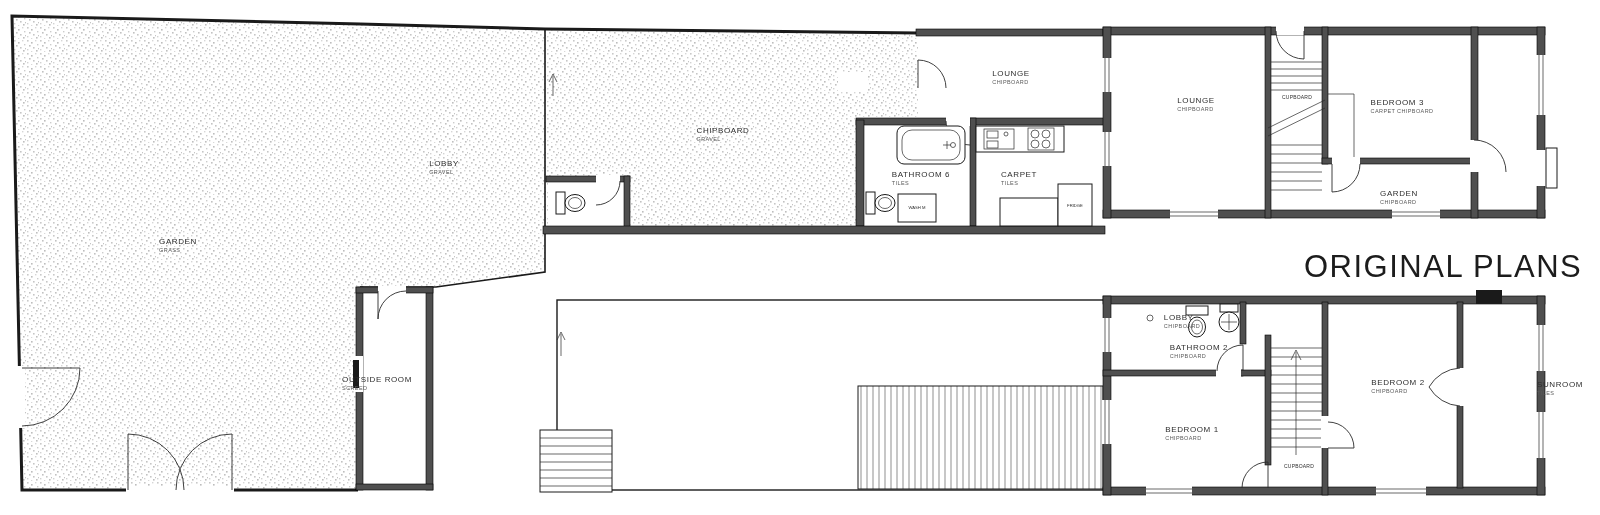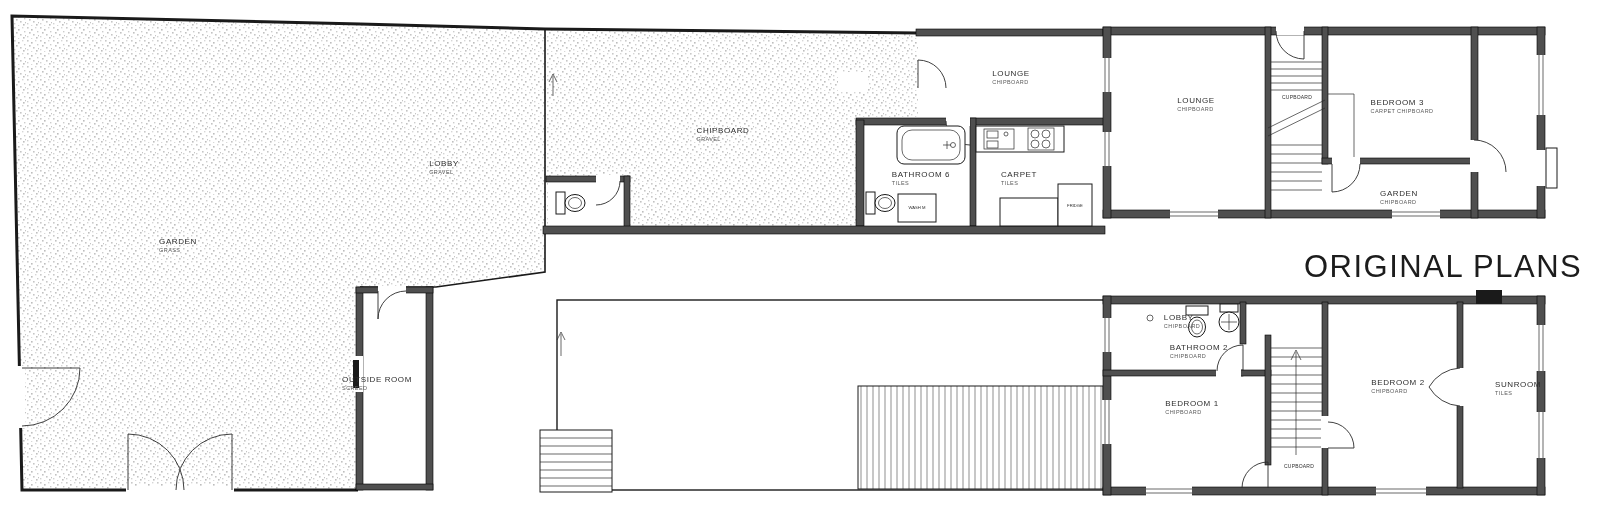--- a/index.html
+++ b/index.html
@@ -369,29 +369,29 @@
 </div>
 
 <div class="lbl" style="left:1199px;top:352px">
   <div class="nm">BATHROOM 2</div>
   <div class="fin">CHIPBOARD</div>
 </div>
 <div class="lbl" style="left:1182px;top:322px">
   <div class="nm">LOBBY</div>
   <div class="fin">CHIPBOARD</div>
 </div>
-<div class="lbl" style="left:1192px;top:408px">
+<div class="lbl" style="left:1192px;top:434px">
   <div class="nm">BEDROOM 1</div>
   <div class="fin">CHIPBOARD</div>
 </div>
 <div class="lbl" style="left:1398px;top:387px">
   <div class="nm">BEDROOM 2</div>
   <div class="fin">CHIPBOARD</div>
 </div>
-<div class="lbl" style="left:1518px;top:389px">
+<div class="lbl" style="left:1560px;top:389px">
   <div class="nm">SUNROOM</div>
   <div class="fin">TILES</div>
 </div>
 <div class="lbl tiny" style="left:1299px;top:466px">
   <div class="nm">CUPBOARD</div>
 </div>
 
 <div class="title" style="left:1304px;top:249px">ORIGINAL PLANS</div>
 
 </div>

